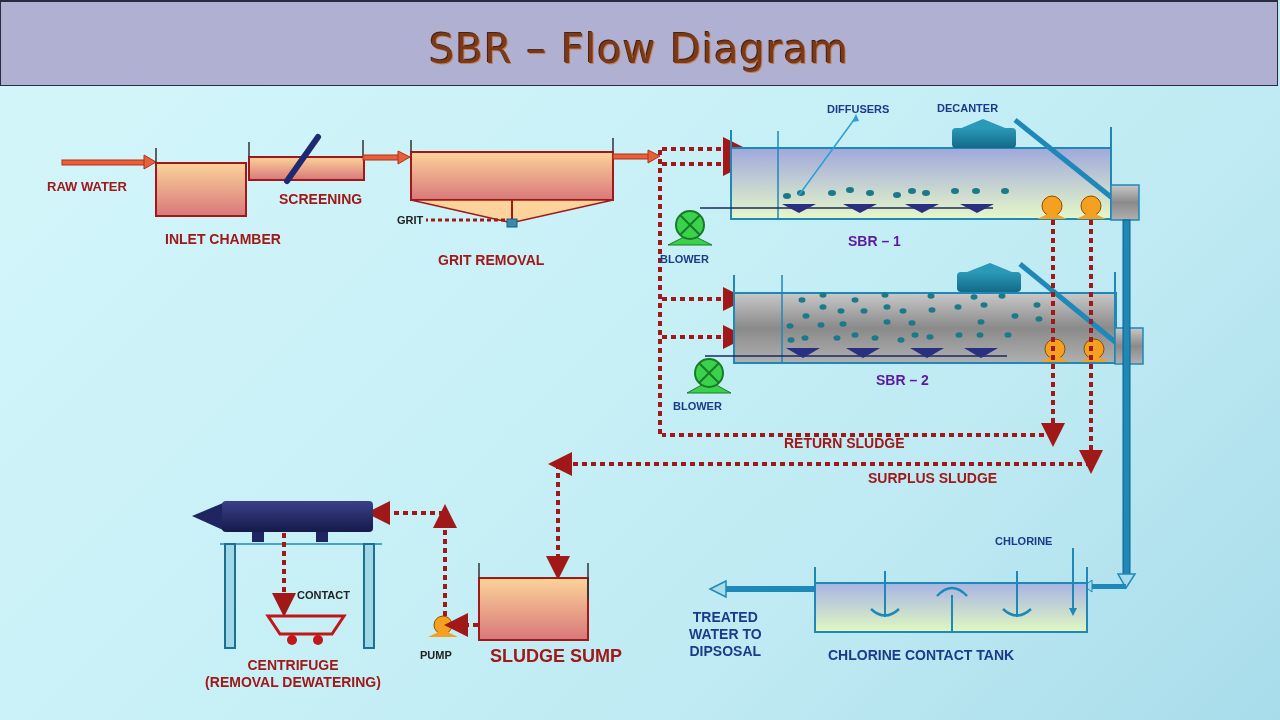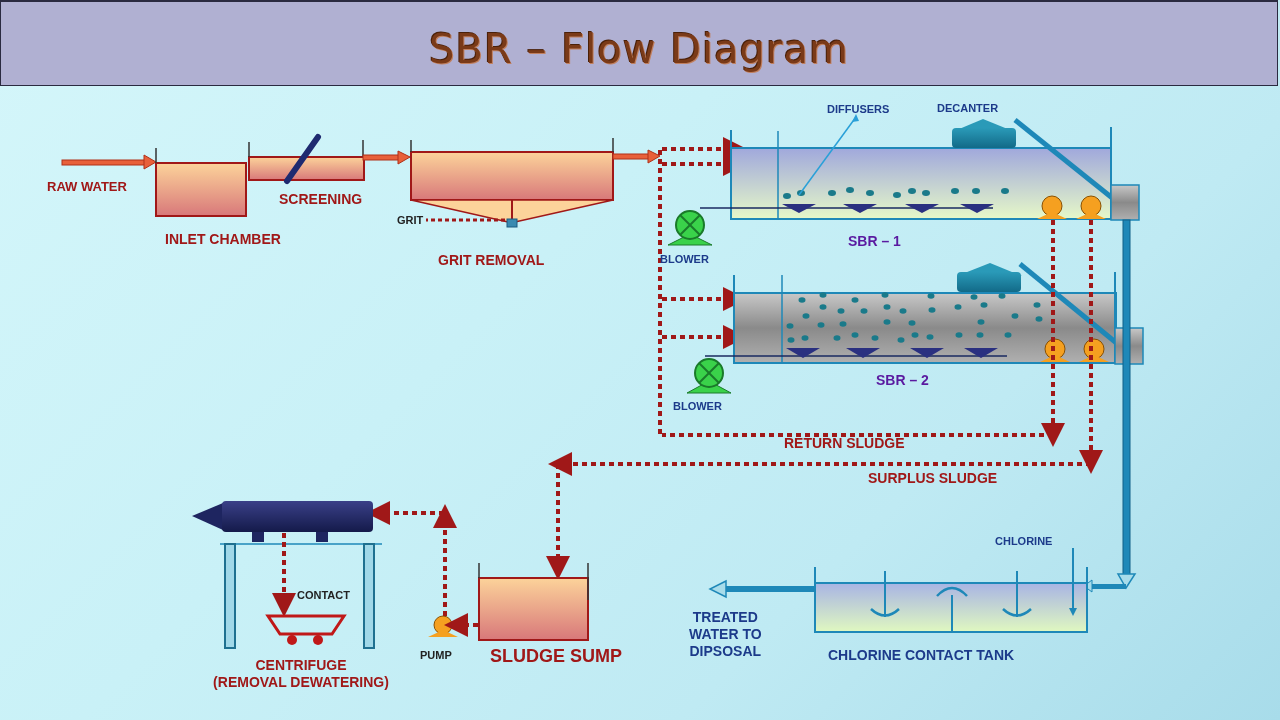--- a/index.html
+++ b/index.html
@@ -297,18 +297,18 @@
 <div class="lbl red" style="left:784px;top:435px;font-size:14px;">RETURN SLUDGE</div>
 <div class="lbl red" style="left:868px;top:470px;font-size:14px;">SURPLUS SLUDGE</div>
 <div class="lbl blue" style="left:995px;top:535px;font-size:11px;">CHLORINE</div>
 <div class="lbl blue" style="left:689px;top:609px;font-size:14px;line-height:17px;text-align:center;">
   <div>TREATED</div>
   <div>WATER TO</div>
   <div>DIPSOSAL</div>
 </div>
 <div class="lbl blue" style="left:828px;top:647px;font-size:14px;">CHLORINE CONTACT TANK</div>
 <div class="lbl dark" style="left:297px;top:589px;font-size:11px;">CONTACT</div>
-<div class="lbl red" style="left:201px;top:657px;font-size:14px;line-height:17px;text-align:center;width:200px;">
+<div class="lbl red" style="left:193px;top:657px;font-size:14px;line-height:17px;text-align:center;width:200px;">
   <div>CENTRIFUGE</div>
   <div>(REMOVAL DEWATERING)</div>
 </div>
 <div class="lbl dark" style="left:420px;top:649px;font-size:11px;">PUMP</div>
 <div class="lbl red" style="left:490px;top:646px;font-size:18px;">SLUDGE SUMP</div>
 
 </body></html>

